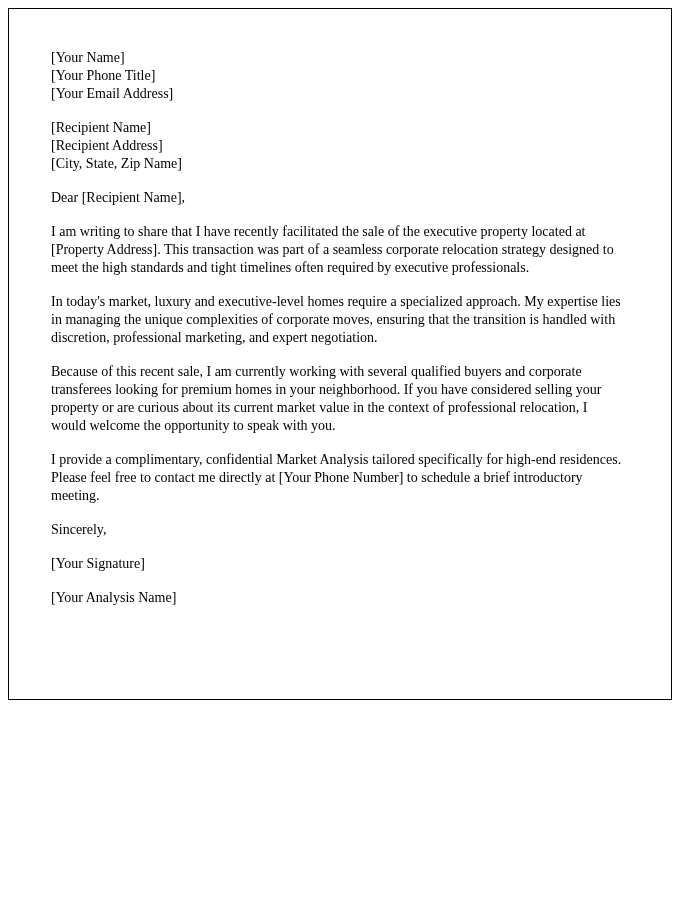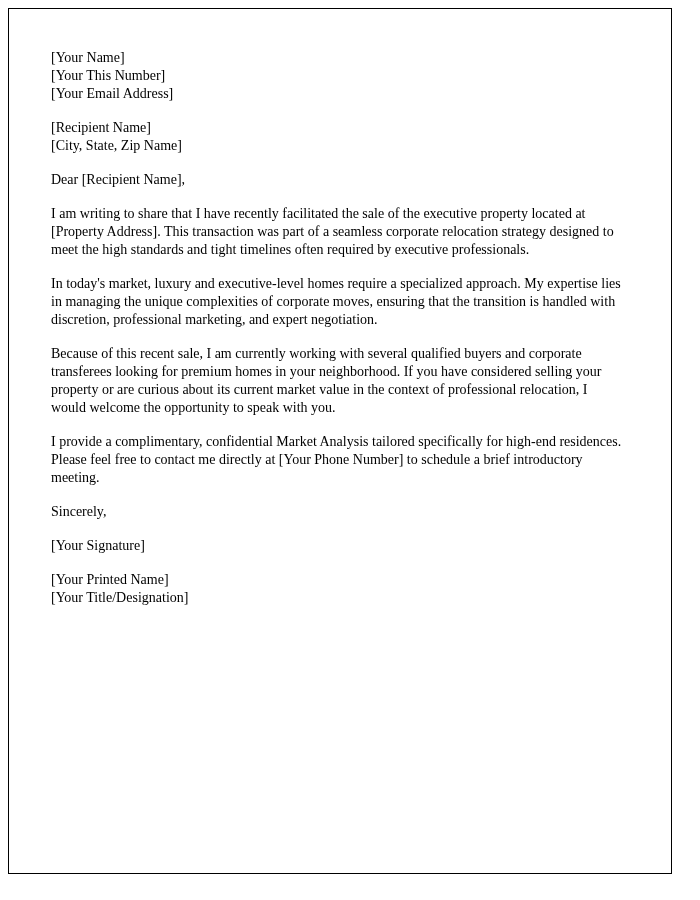--- a/index.html
+++ b/index.html
@@ -7,21 +7,21 @@
     width: 700px;
     height: 900px;
     background: #ffffff;
     font-family: "Liberation Serif", "DejaVu Serif", serif;
   }
   .page {
     position: absolute;
     left: 8px;
     top: 8px;
     width: 664px;
-    height: 866px;
+    height: 692px;
     background: #ffffff;
     border: 1px solid #000000;
     overflow: hidden;
   }
   .letter {
     padding: 40px 48px 0 42px;
     color: #000000;
     font-size: 14px;
     line-height: 18px;
   }
@@ -31,27 +31,28 @@
   .bold { font-weight: normal; }
 </style>
 </head>
 <body>
 
 <div class="page">
   <div class="letter">
 
     <div class="block">
       <span class="line">[Your Name]</span>
-      <span class="line">[Your This Number]</span>
+      <span class="line">[Your Phone Title]</span>
       <span class="line">[Your Email Address]</span>
     </div>
 
 
     <div class="block">
       <span class="line">[Recipient Name]</span>
+      <span class="line">[Recipient Address]</span>
       <span class="line">[City, State, Zip Name]</span>
     </div>
 
     <div class="block">
       <span class="line">Dear [Recipient Name],</span>
     </div>
 
     <p class="para"><span>I am writing to share that I have recently facilitated the sale of the executive property located at </span><span class="bold">[Property Address]</span><span>. This transaction was part of a seamless corporate relocation strategy designed to meet the high standards and tight timelines often required by executive professionals.</span></p>
 
     <p class="para">In today's market, luxury and executive-level homes require a specialized approach. My expertise lies in managing the unique complexities of corporate moves, ensuring that the transition is handled with discretion, professional marketing, and expert negotiation.</p>
@@ -62,18 +63,17 @@
 
     <div class="block">
       <span class="line">Sincerely,</span>
     </div>
 
     <div class="block">
       <span class="line">[Your Signature]</span>
     </div>
 
     <div class="block">
-      <span class="line">[Your Printed Name]</span>
-      <span class="line">[Your Title/Designation]</span>
+      <span class="line">[Your Analysis Name]</span>
     </div>
 
   </div>
 </div>
 
 </body></html>

